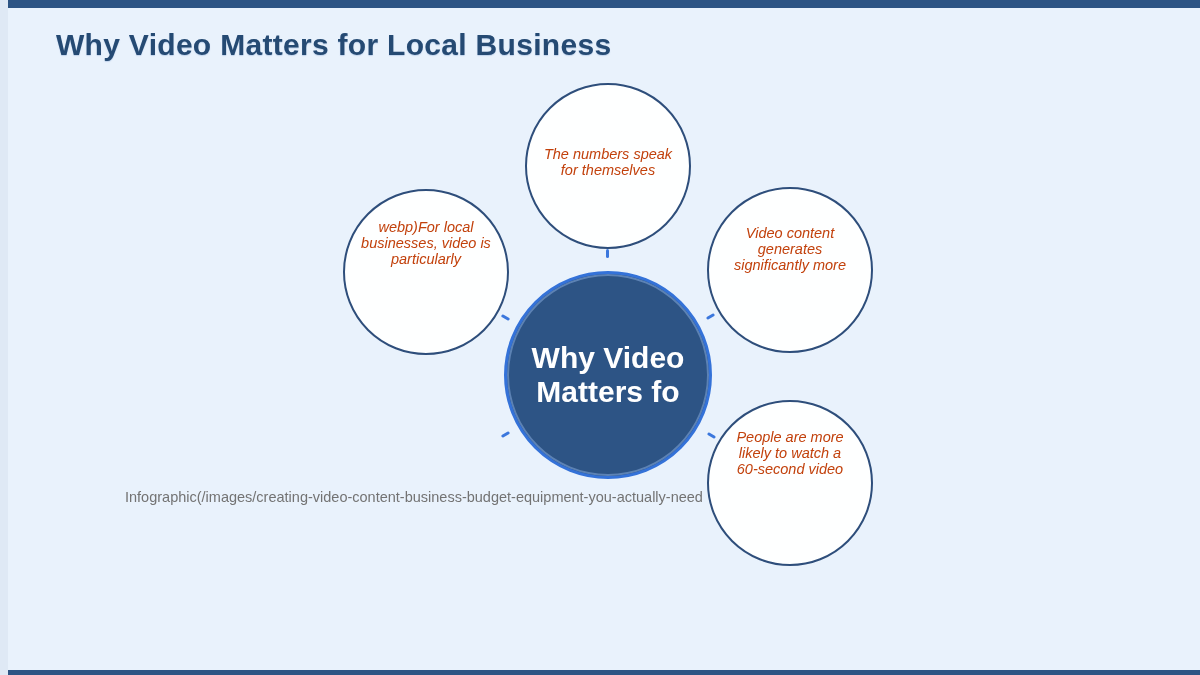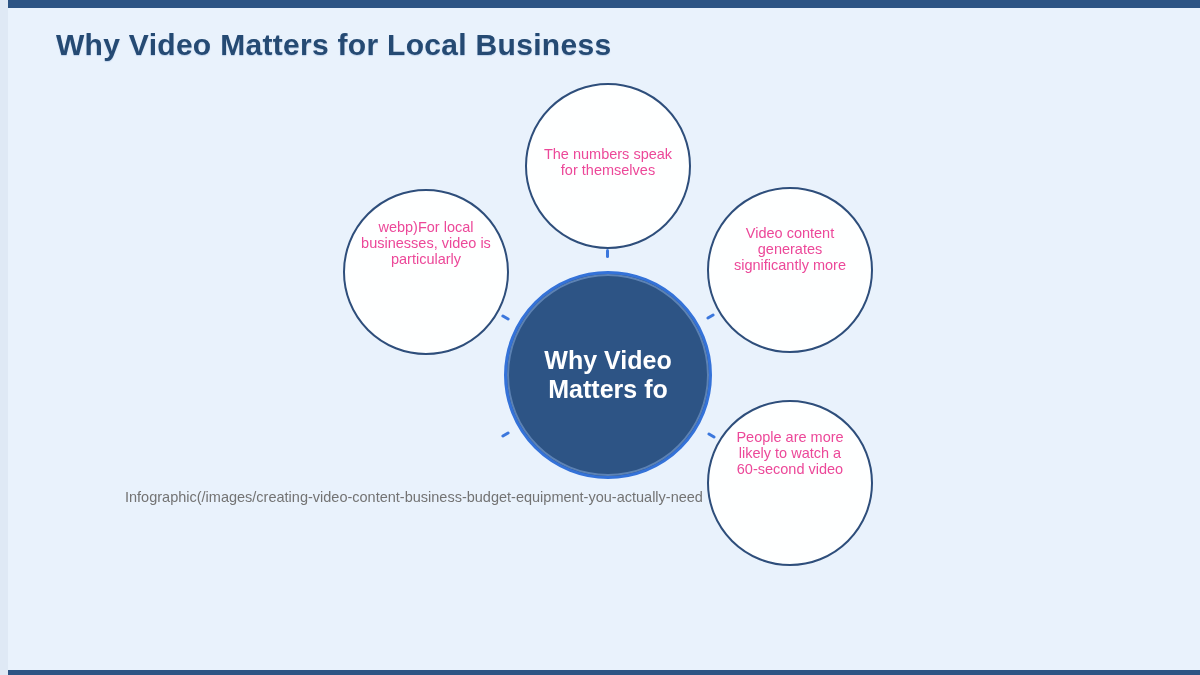--- a/index.html
+++ b/index.html
@@ -38,41 +38,42 @@
     align-items: center;
     justify-content: center;
     text-align: center;
   }
 
   .satellite {
     width: 166px;
     height: 166px;
     background: #feffff;
     border: 2px solid #2e4e7b;
-    color: #ec4899;
+    color: #c2410c;
     font-size: 14.5px;
     font-weight: 500;
     line-height: 1.12;
+    font-style: italic;
   }
   .satellite .label { white-space: pre-line; width: 150px; }
 
   .center-node {
     left: 496px;
     top: 271px;
     width: 208px;
     height: 208px;
     background: #2d5485;
     border: 3px solid #3472d8;
     box-shadow: inset 0 0 0 2px rgba(150, 186, 238, 0.45);
     color: #ffffff;
     z-index: 2;
   }
   .center-node .label {
     white-space: pre-line;
-    font-size: 25px;
+    font-size: 30px;
     font-weight: bold;
     line-height: 1.15;
     width: 170px;
     text-align: center;
   }
 
   
   .node-top          { left: 517px; top:  83px; }
   .node-top-right    { left: 699px; top: 187px; }
   .node-bottom-right { left: 699px; top: 400px; }

